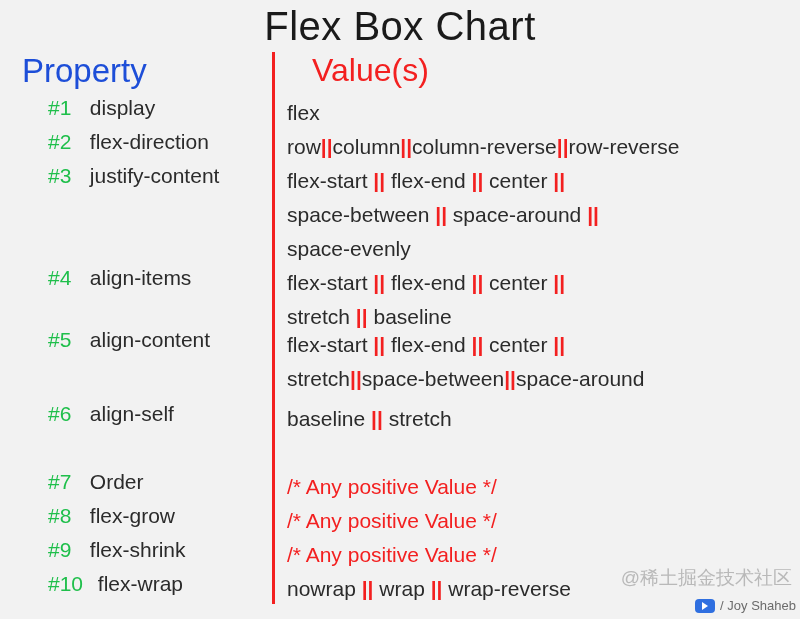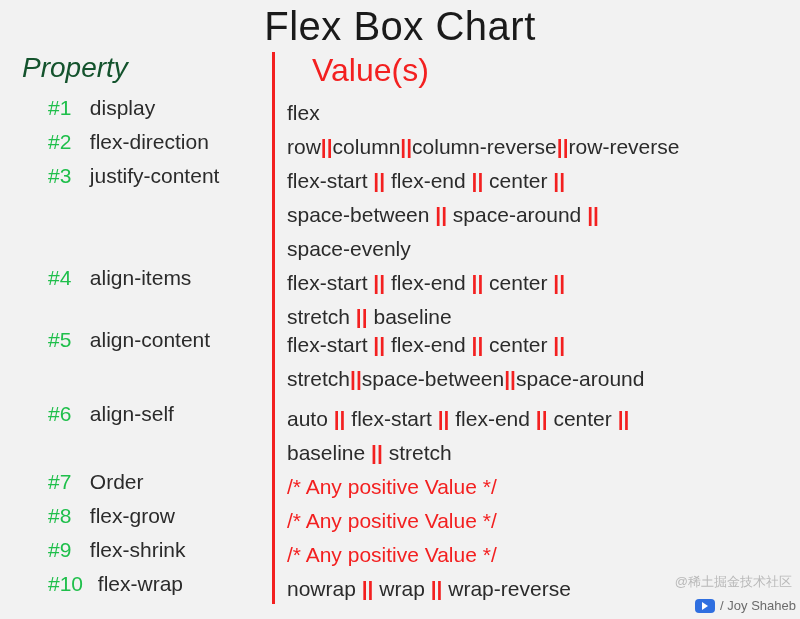--- a/index.html
+++ b/index.html
@@ -31,24 +31,23 @@
   }
   .headers {
     position: relative;
     height: 44px;
     margin-top: 4px;
   }
   .head-property {
     position: absolute;
     left: 22px;
     top: 0;
-    font-size: 28px;
-    color: #14532d;
+    font-size: 33px;
+    color: #1d4ed8;
     font-weight: 400;
-    font-style: italic;
   }
   .head-value {
     position: absolute;
     left: 312px;
     top: 0;
     font-size: 32px;
     color: #f32020;
     font-weight: 400;
   }
   .divider {
@@ -105,21 +104,21 @@
     color: #f32020;
     font-weight: 700;
   }
   .comment {
     color: #f32020;
   }
   .watermark {
     position: absolute;
     right: 8px;
     bottom: 28px;
-    font-size: 13px;
+    font-size: 19px;
     color: #b9b9b9;
     display: flex;
     align-items: center;
     gap: 4px;
   }
   .credit {
     position: absolute;
     right: 4px;
     bottom: 6px;
     font-size: 13px;
@@ -191,21 +190,20 @@
       <div class="row" style="position: absolute; top: 232px; left: 0px; width: 800px; height: 68px;">
         <div class="prop"><span class="num">#5</span><span> align-content</span></div>
         <div class="vals">
           <span class="vline"><span>flex-start </span><span class="sep">||</span><span> flex-end </span><span class="sep">||</span><span> center </span><span class="sep">||</span><span></span></span>
           <span class="vline"><span>stretch</span><span class="sep">||</span><span>space-between</span><span class="sep">||</span><span>space-around</span></span>
         </div>
       </div>
       <div class="row" style="position: absolute; top: 306px; left: 0px; width: 800px; height: 68px;">
         <div class="prop"><span class="num">#6</span><span> align-self</span></div>
         <div class="vals">
-          <span class="vline"><span>auto </span><span class="sep">||</span><span> flex-start </span><span class="sep">||</span><span> flex-end </span><span class="sep">||</span><span> center </span><span class="sep">||</span><span></span></span>
           <span class="vline"><span>baseline </span><span class="sep">||</span><span> stretch</span></span>
         </div>
       </div>
       <div class="row" style="position: absolute; top: 374px; left: 0px; width: 800px; height: 34px;">
         <div class="prop"><span class="num">#7</span><span> Order</span></div>
         <div class="vals">
           <span class="vline"><span class="comment">/* Any positive Value */</span></span>
         </div>
       </div>
       <div class="row" style="position: absolute; top: 408px; left: 0px; width: 800px; height: 34px;">

